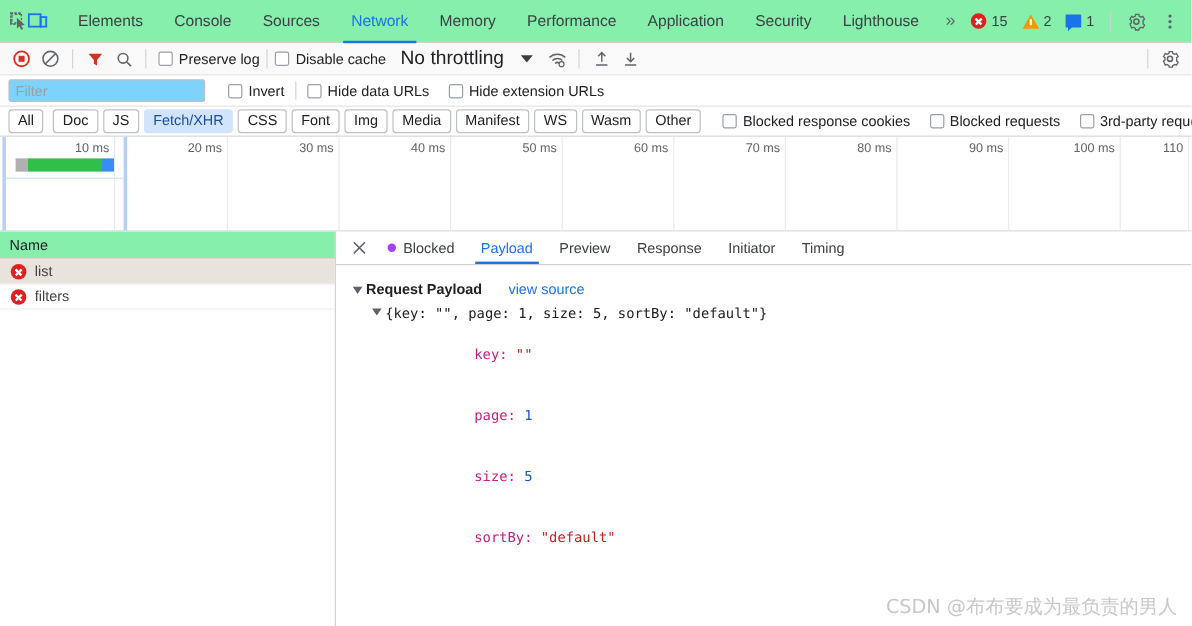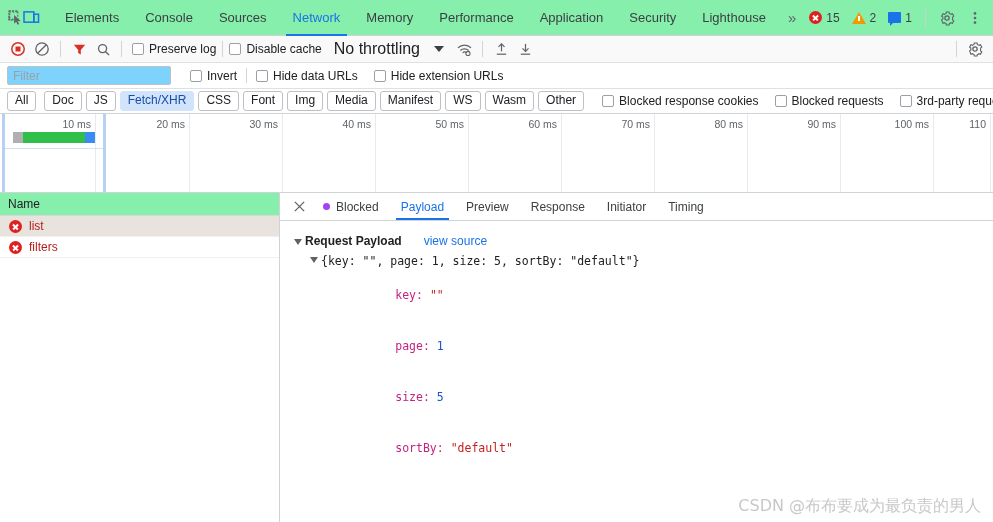--- a/index.html
+++ b/index.html
@@ -173,21 +173,21 @@
     height: 23px; display:flex; align-items:center;
     padding-left: 8px; font-size: 12px; color:#202124;
     border-bottom: 1px solid #d8d8d8; background:#86efac;
   }
   .rl-row {
     height: 21px; display:flex; align-items:center; gap:7px;
     padding-left: 9px; font-size: 12px; cursor: pointer;
     border-bottom: 1px solid #f0f0f0;
   }
   .rl-row.selected { background: #e8e3dd; }
-  .rl-row .nm { color: #b91c1c; text-align: right; }
+  .rl-row .nm { color: #404040; text-align: right; }
   .err-dot {
     width: 13px; height: 13px; border-radius:50%; background:#e02020;
     position: relative; flex:none;
   }
   .err-dot::before, .err-dot::after {
     content:''; position:absolute; left:3px; top:6px; width:7px; height:1.7px; background:#fff;
   }
   .err-dot::before { transform: rotate(45deg); }
   .err-dot::after { transform: rotate(-45deg); }
 

